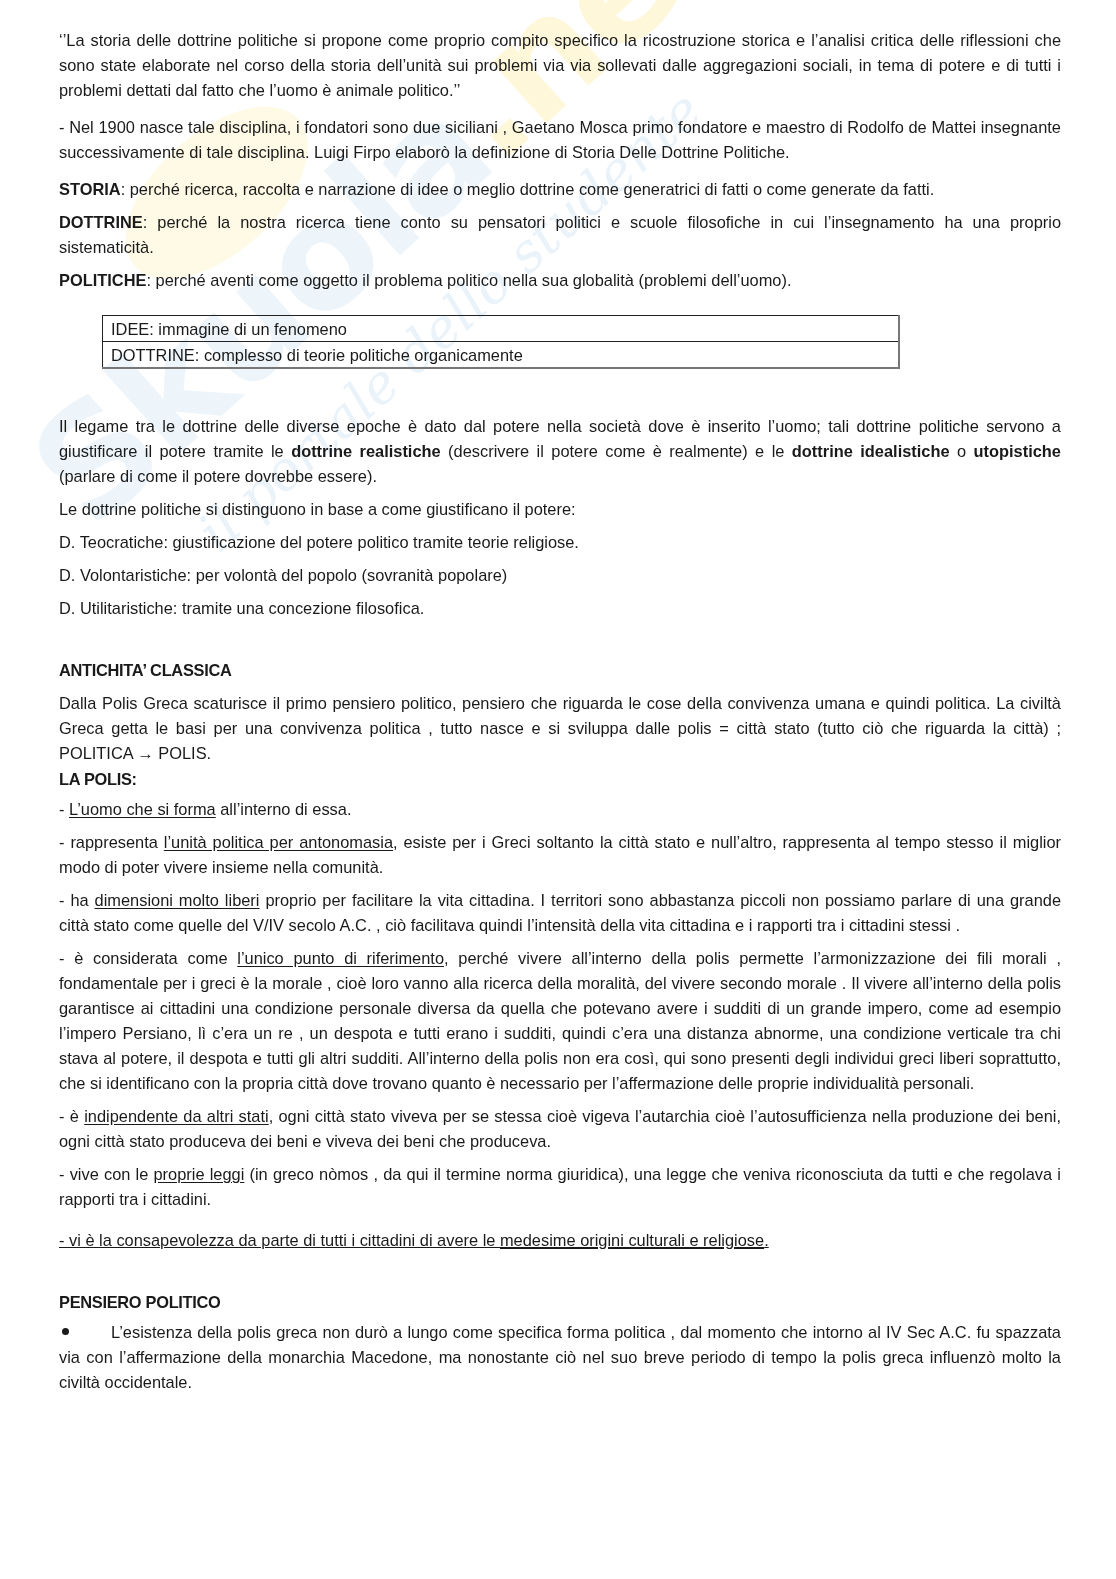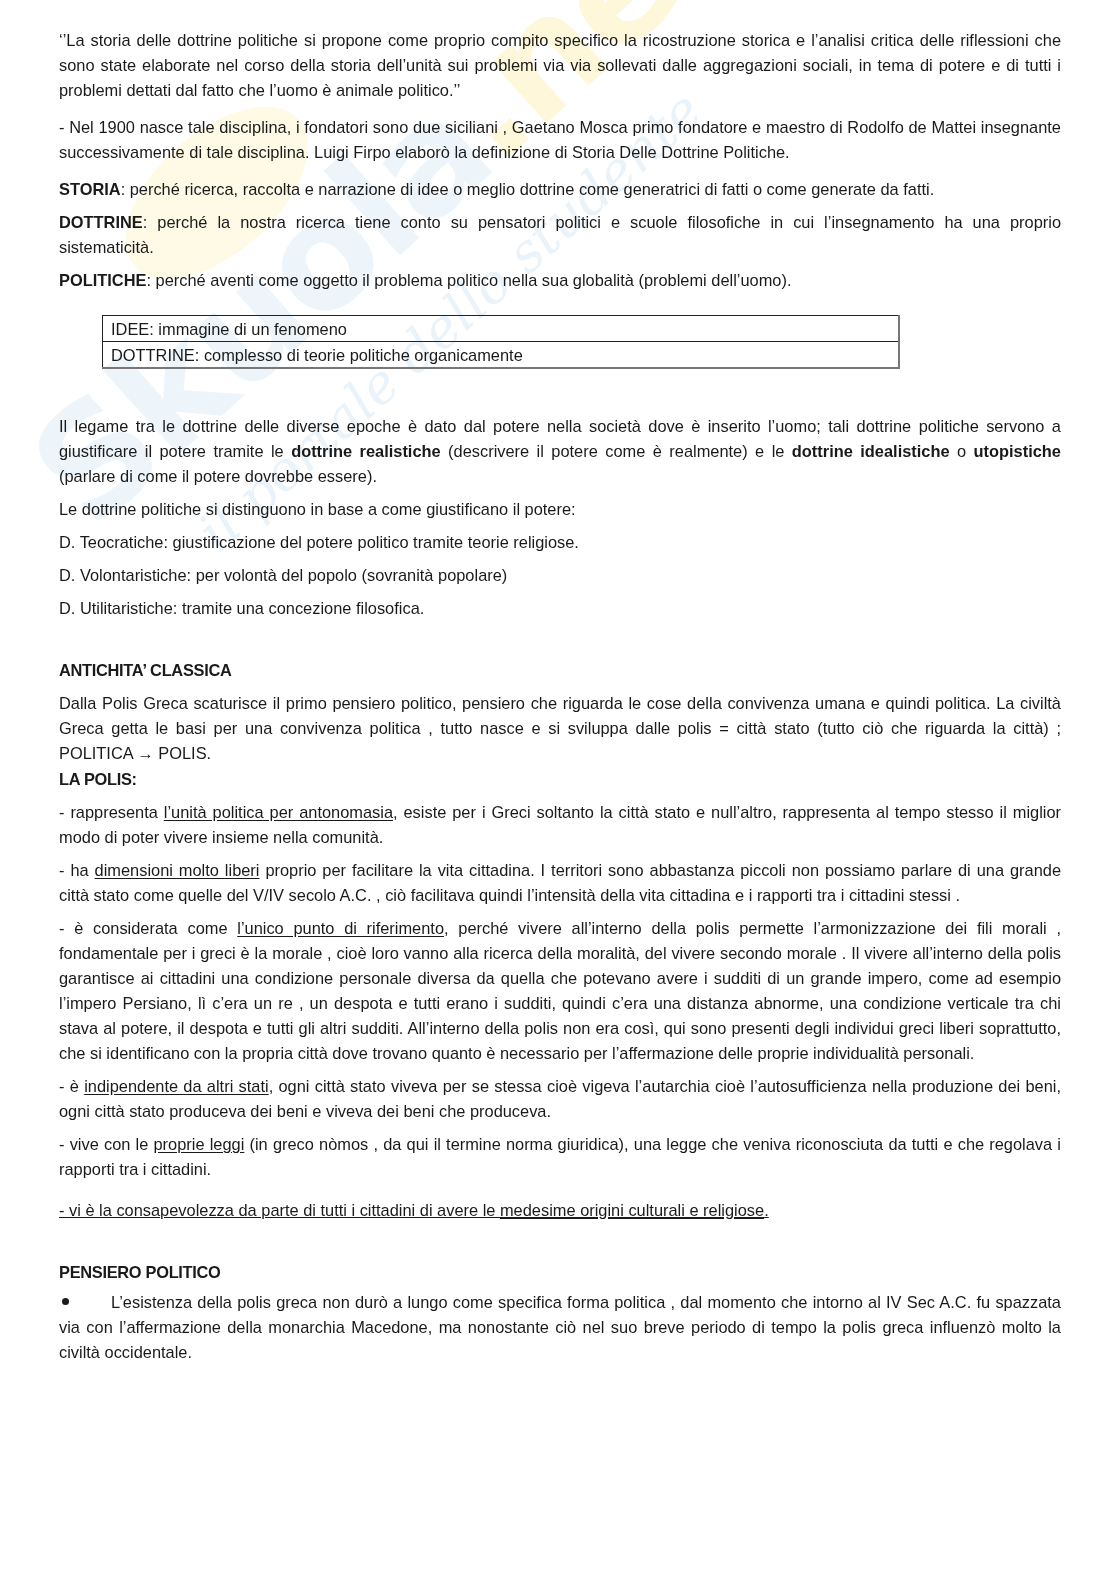--- a/index.html
+++ b/index.html
@@ -129,20 +129,21 @@
   <p class="gap-s">Le dottrine politiche si distinguono in base a come giustificano il potere:</p>
   <p class="gap-s">D. Teocratiche: giustificazione del potere politico tramite teorie religiose.</p>
   <p class="gap-s">D. Volontaristiche: per volontà del popolo (sovranità popolare)</p>
   <p class="gap-s">D. Utilitaristiche: tramite una concezione filosofica.</p>
 
   <p class="heading" style="margin-top:37px;">ANTICHITA’ CLASSICA</p>
   <p class="gap-s" style=""><span>Dalla Polis Greca scaturisce il primo pensiero politico, pensiero che riguarda le cose della convivenza umana e quindi politica. La civiltà Greca  getta le basi per una convivenza politica , tutto nasce e si sviluppa dalle polis = città stato (tutto ciò che riguarda la città) ; POLITICA </span><span class="arrow">→</span><span> POLIS.</span></p>
 
   <p class="heading" style="margin-top:1px;">LA POLIS:</p>
 
+  <p style="margin-top:5px;"><span>- </span><u>L’uomo che si forma</u><span> all’interno di essa.</span></p>
   <p class="gap-s"><span>-  rappresenta </span><u>l’unità politica per antonomasia</u><span>, esiste per i Greci soltanto la città stato e null’altro,  rappresenta al tempo stesso il miglior modo di poter vivere insieme nella comunità.</span></p>
   <p class="gap-s"><span>-  ha </span><u>dimensioni molto liberi</u><span> proprio per facilitare la vita cittadina. I territori sono abbastanza piccoli non possiamo parlare di una grande città stato come quelle del V/IV secolo A.C. , ciò facilitava quindi l’intensità della vita cittadina e i rapporti tra i cittadini stessi .</span></p>
   <p class="gap-s"><span>- è considerata come </span><u>l’unico punto di riferimento</u><span>, perché vivere all’interno della polis permette l’armonizzazione dei fili morali , fondamentale per i greci è la morale , cioè loro vanno alla ricerca della moralità, del vivere secondo morale . Il vivere all’interno della polis garantisce ai cittadini una condizione personale diversa da quella che potevano avere i sudditi di un grande impero, come ad esempio l’impero Persiano, lì c’era  un re , un despota e tutti erano i sudditi, quindi c’era una distanza abnorme, una condizione verticale tra chi stava al potere, il despota e tutti gli altri sudditi. All’interno della polis non era così, qui sono presenti degli individui greci liberi soprattutto, che si identificano con la propria città dove trovano quanto è necessario per l’affermazione delle proprie  individualità personali.</span></p>
   <p class="gap-s"><span>- è </span><u>indipendente da altri stati</u><span>, ogni città stato viveva per se stessa cioè vigeva l’autarchia cioè l’autosufficienza nella produzione dei beni, ogni città stato produceva dei beni e viveva dei beni che produceva.</span></p>
   <p class="gap-s"><span>- vive con le </span><u>proprie leggi</u><span> (in greco nòmos , da qui il termine norma giuridica), una legge che veniva riconosciuta da tutti e che regolava i rapporti tra i cittadini.</span></p>
   <p class="gap-s" style="margin-top:16px;text-decoration:underline;"><span>- vi è la consapevolezza da parte di tutti i cittadini di avere le </span><u>medesime origini culturali e religiose</u><span>.</span></p>
 
   <p class="heading" style="margin-top:37px;">PENSIERO POLITICO</p>
   <p style="margin-top:5px;"><span class="bullet-dot" style="display:inline-block;width:52px;"><span></span></span><span>L’esistenza della polis greca non durò a lungo come specifica forma politica , dal momento che intorno al IV Sec</span> <span>A.C. fu spazzata via con l’affermazione della monarchia Macedone, ma nonostante ciò nel suo breve periodo di tempo la polis greca influenzò molto la civiltà occidentale.</span></p>
 

